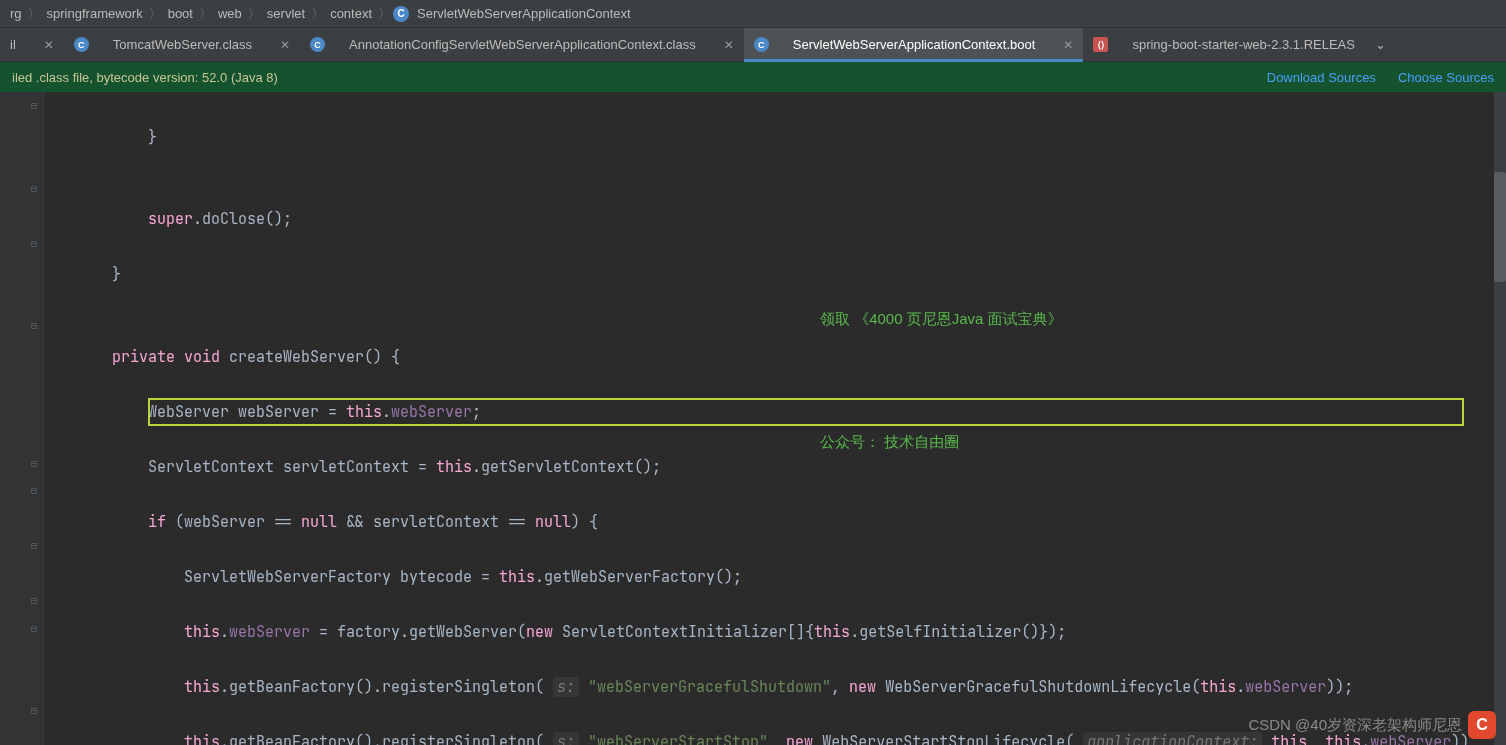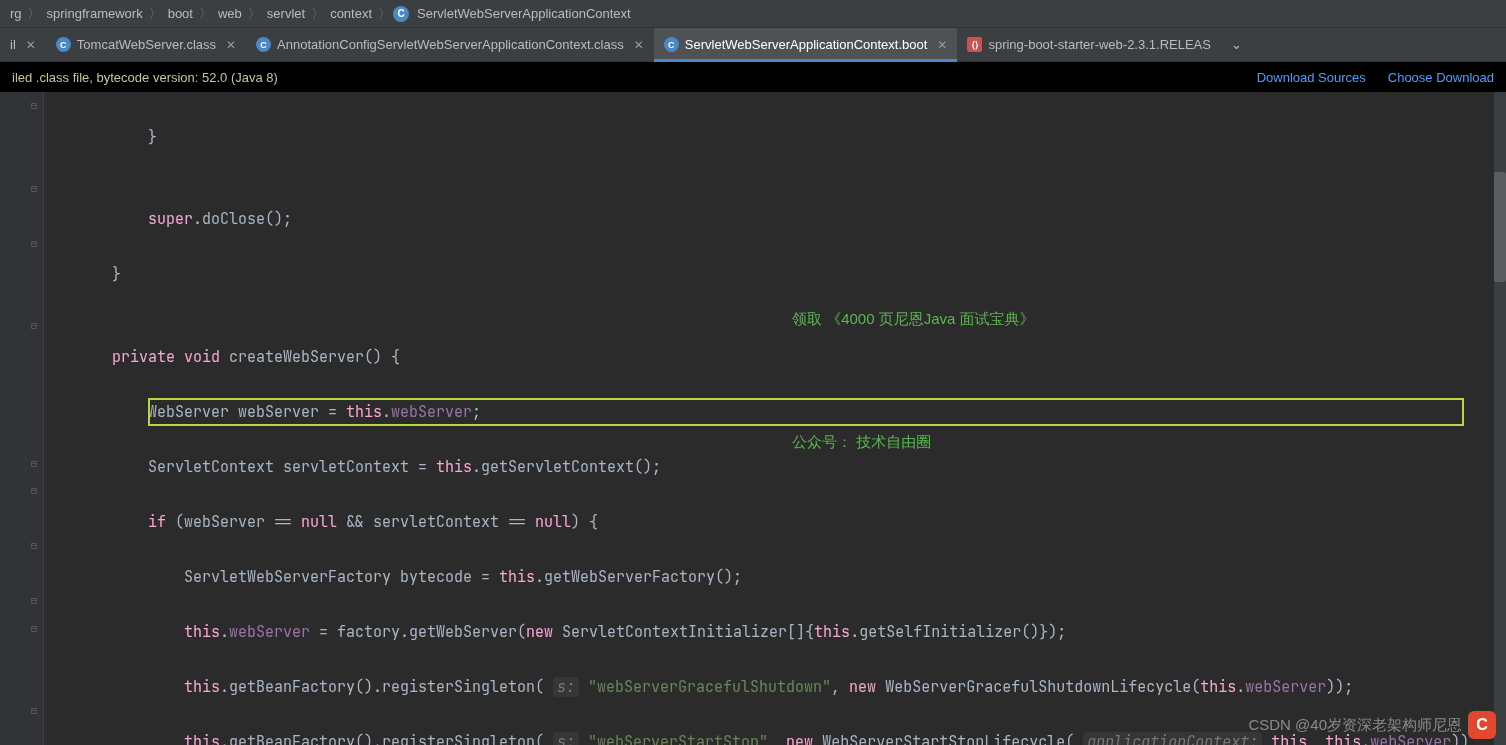--- a/index.html
+++ b/index.html
@@ -34,38 +34,38 @@
 .tabs {
   height:34px;
   background:#3c3f41;
   display:flex;align-items:stretch;
   border-bottom:1px solid #323232;
   font-family:-apple-system,"Segoe UI",sans-serif;
   font-size:13px;
 }
 .tab {
   display:flex;align-items:center;
-  padding:0 10px;gap:6px;
+  padding:0 10px;gap:24px;
   color:#bbb;cursor:pointer;position:relative;
 }
 .tab.active { background:#4e5254; color:#fff;}
 .tab.active::after{
   content:"";position:absolute;left:0;right:0;bottom:-1px;height:3px;background:#4a88c7;
 }
 .tab .close{color:#999;font-size:12px;padding-left:4px;}
 .tab .ficon{
   width:15px;height:15px;border-radius:50%;
   background:#4a88c7;color:#fff;font-size:9px;font-weight:bold;
   display:flex;align-items:center;justify-content:center;
 }
 .tab .ficon.xml{background:#c75450;border-radius:2px;}
 .tabs .more{display:flex;align-items:center;padding:0 10px;color:#bbb;}
 
 .ribbon{
-  height:30px;background:#000000;
+  height:30px;background:#14532d;
   color:#c9c49a;
   display:flex;align-items:center;justify-content:space-between;
   padding:0 12px;
   font-family:-apple-system,"Segoe UI",sans-serif;
   font-size:13px;
 }
 .ribbon .links{display:flex;gap:22px;}
 .ribbon .links span{color:#4a9eff;cursor:pointer;}
 
 .editor{
@@ -177,21 +177,21 @@
   </div>
   <div class="more">
     <span>⌄</span>
   </div>
 </div>
 
 <div class="ribbon">
   <span>iled .class file, bytecode version: 52.0 (Java 8)</span>
   <div class="links">
     <span>Download Sources</span>
-    <span>Choose Download</span>
+    <span>Choose Sources</span>
   </div>
 </div>
 
 <div class="editor">
   <div class="gutter">
     <div class="fold">⊟</div>
       <div class="fold"></div>
       <div class="fold"></div>
       <div class="fold">⊟</div>
     <div class="fold"></div>
@@ -235,21 +235,21 @@
 
 
 
 
 <div><span></span></div>
 
 
 
     <div class="highlight-box" style="left:104px;top:306px;width:1316px;height:28px;"></div>
 
-    <div class="annot" style="left:748px;top:174px;">
+    <div class="annot" style="left:776px;top:174px;">
       <div>领取 《4000 页尼恩Java 面试宝典》</div>
       <div style="height:18px;"></div>
       <div>公众号： 技术自由圈</div>
     </div>
   </div>
 
   <div class="scrollbar">
     <div class="thumb" style="height:110px;margin-top:80px;"></div>
   </div>
 </div>

